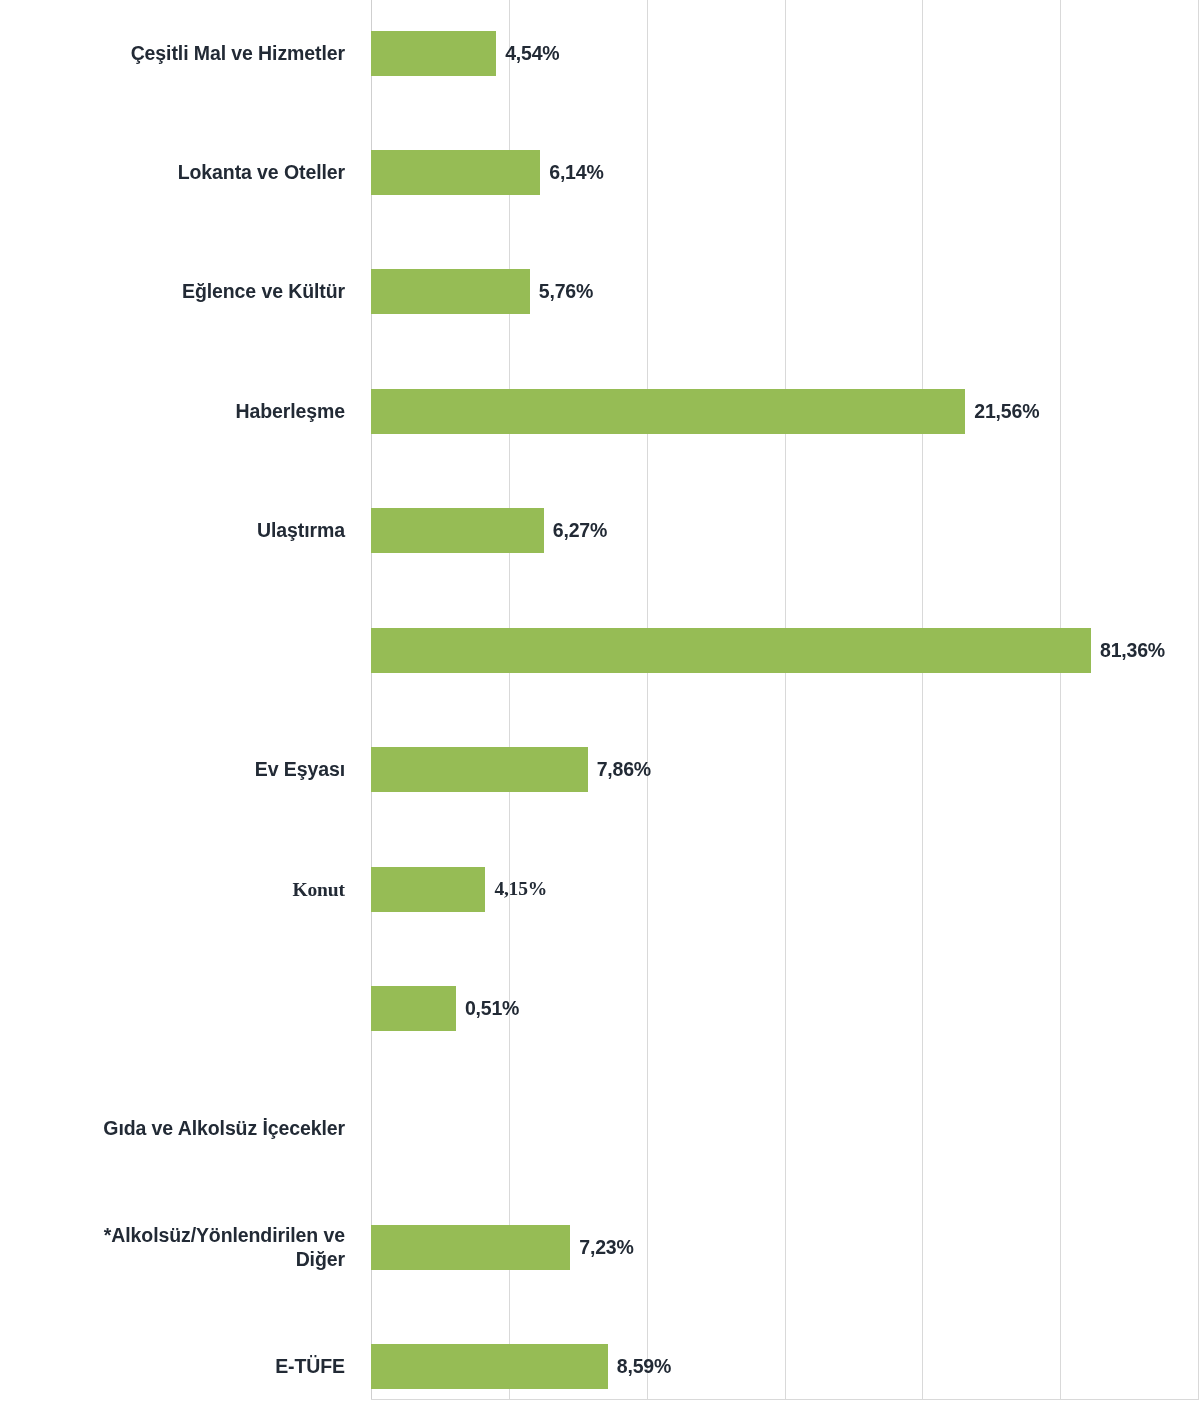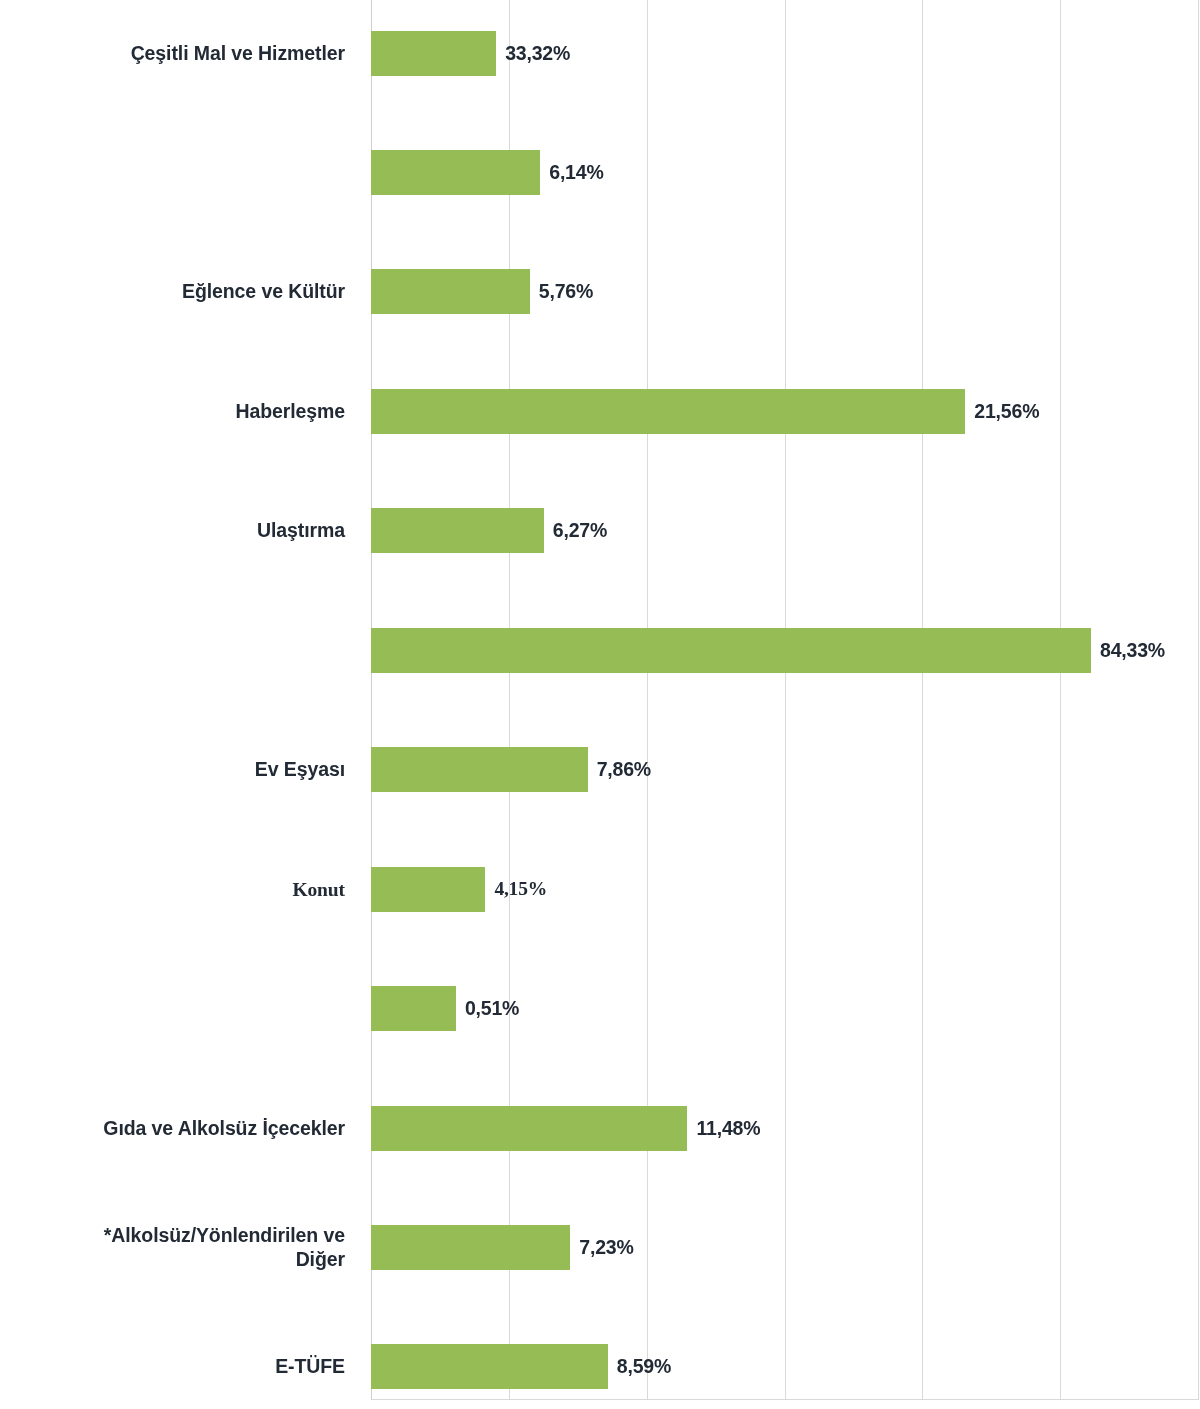--- a/index.html
+++ b/index.html
@@ -116,24 +116,25 @@
       <div class="gridline" style="left: 551.333px;"></div>
       <div class="gridline" style="left: 689.167px;"></div>
       <div class="gridline" style="left: 827px;"></div>
     </div>
   <div id="axis-baseline"></div>
   <div id="rows-layer">
       <div class="bar-row" style="top: 30px;">
         <div class="cat-label">Çeşitli Mal ve Hizmetler</div>
         <div class="bar-track">
           <div class="bar" style="width: 125.153px; height: 45px; background: rgb(150, 188, 85);"></div>
-          <span class="bar-value">33,32%</span>
+          <span class="bar-value">4,54%</span>
         </div>
       </div>
       <div class="bar-row" style="top: 149.45px;">
+        <div class="cat-label">Lokanta ve Oteller</div>
         <div class="bar-track">
           <div class="bar" style="width: 169.259px; height: 45px; background: rgb(150, 188, 85);"></div>
           <span class="bar-value">6,14%</span>
         </div>
       </div>
       <div class="bar-row" style="top: 268.9px;">
         <div class="cat-label">Eğlence ve Kültür</div>
         <div class="bar-track">
           <div class="bar" style="width: 158.784px; height: 45px; background: rgb(150, 188, 85);"></div>
           <span class="bar-value">5,76%</span>
@@ -149,21 +150,21 @@
       <div class="bar-row" style="top: 507.8px;">
         <div class="cat-label">Ulaştırma</div>
         <div class="bar-track">
           <div class="bar" style="width: 172.843px; height: 45px; background: rgb(150, 188, 85);"></div>
           <span class="bar-value">6,27%</span>
         </div>
       </div>
       <div class="bar-row" style="top: 627.25px;">
         <div class="bar-track">
           <div class="bar" style="width: 720.041px; height: 45px; background: rgb(150, 188, 85);"></div>
-          <span class="bar-value">84,33%</span>
+          <span class="bar-value">81,36%</span>
         </div>
       </div>
       <div class="bar-row" style="top: 746.7px;">
         <div class="cat-label">Ev Eşyası</div>
         <div class="bar-track">
           <div class="bar" style="width: 216.674px; height: 45px; background: rgb(150, 188, 85);"></div>
           <span class="bar-value">7,86%</span>
         </div>
       </div>
       <div class="bar-row" style="top: 866.15px; font-family: Liberation Serif, serif;">
@@ -174,24 +175,20 @@
         </div>
       </div>
       <div class="bar-row" style="top: 985.6px;">
         <div class="bar-track">
           <div class="bar" style="width: 84.9053px; height: 45px; background: rgb(150, 188, 85);"></div>
           <span class="bar-value">0,51%</span>
         </div>
       </div>
       <div class="bar-row" style="top: 1105.05px;">
         <div class="cat-label">Gıda ve Alkolsüz İçecekler</div>
-        <div class="bar-track">
-          <div class="bar" style="width: 316.465px; height: 45px; background: rgb(150, 188, 85);"></div>
-          <span class="bar-value">11,48%</span>
-        </div>
       </div>
       <div class="bar-row two-line" style="top: 1224.5px;">
         <div class="cat-label">
           <div>*Alkolsüz/Yönlendirilen ve</div>
           <div>Diğer</div>
         </div>
         <div class="bar-track">
           <div class="bar" style="width: 199.307px; height: 45px; background: rgb(150, 188, 85);"></div>
           <span class="bar-value">7,23%</span>
         </div>

